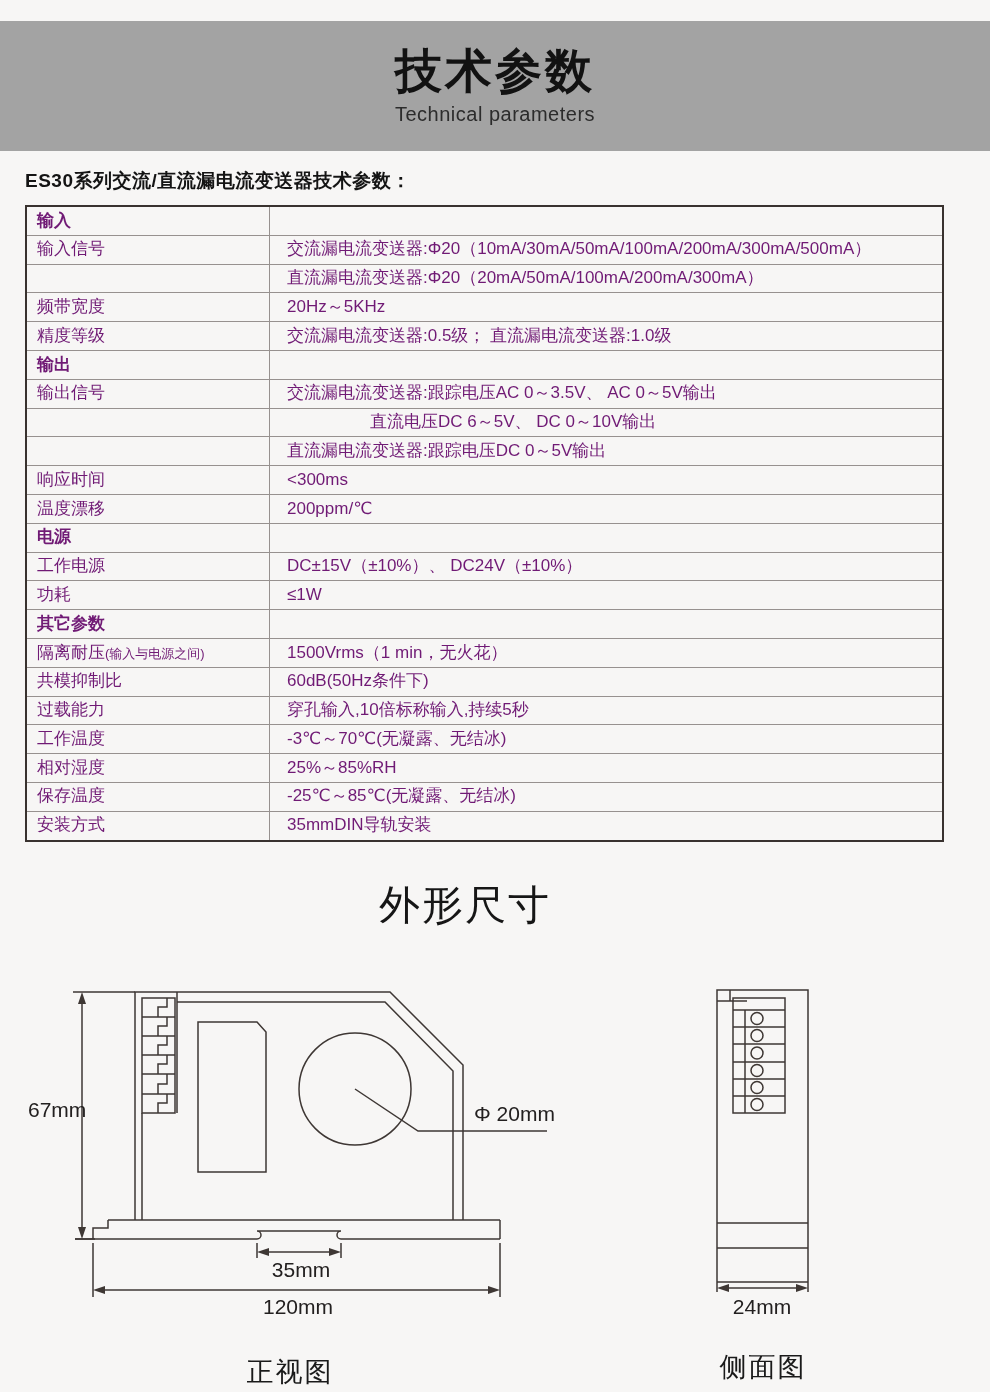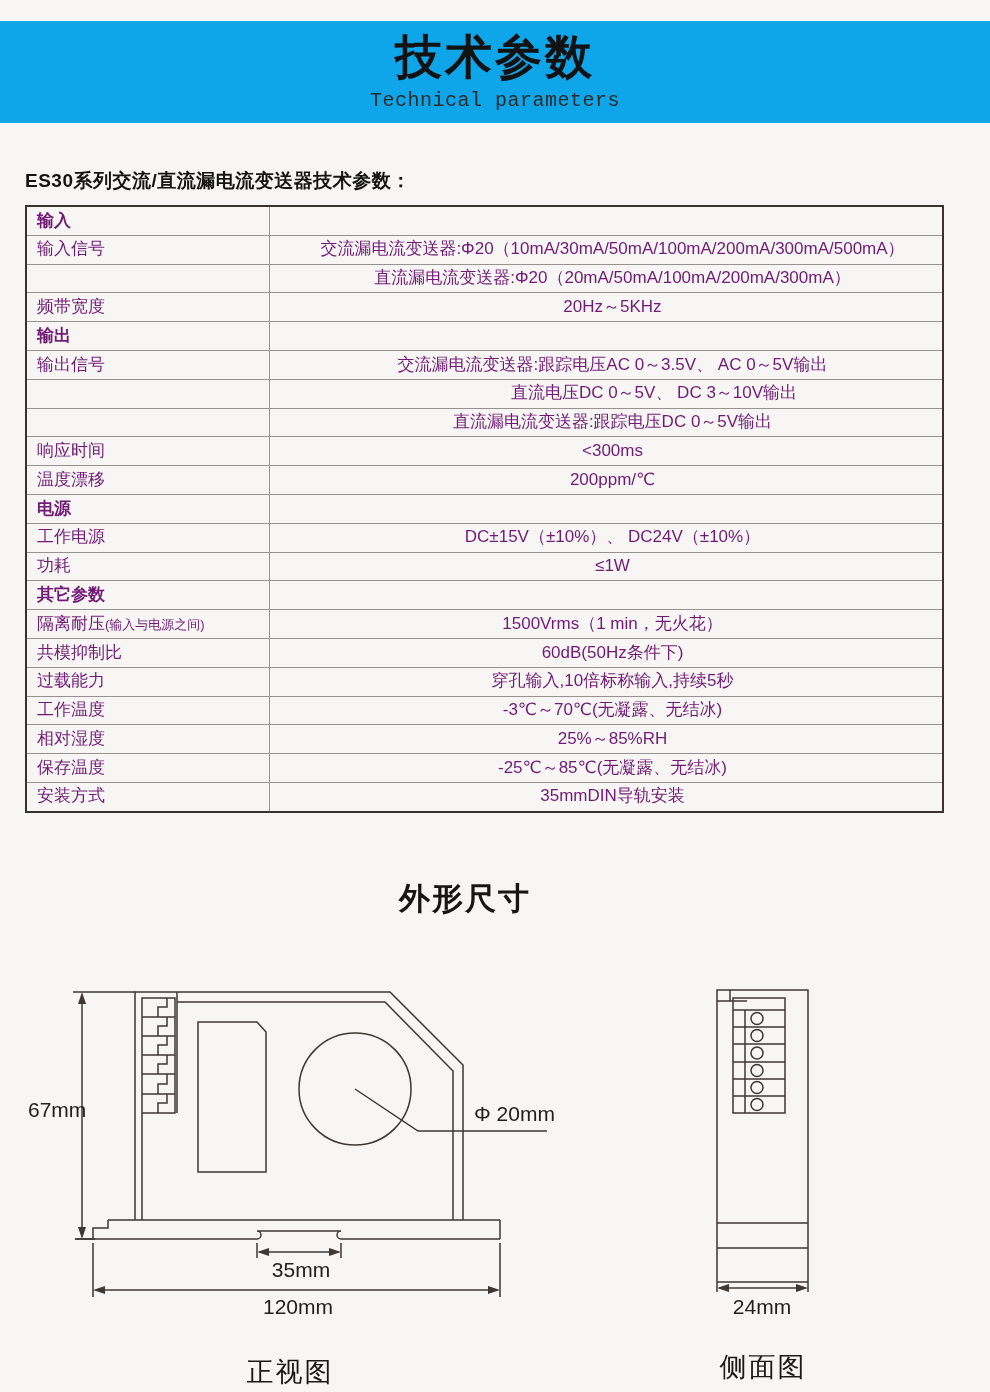--- a/index.html
+++ b/index.html
@@ -3,56 +3,56 @@
 <meta charset="utf-8">
 <style>
   html,body{margin:0;padding:0;}
   body{
     width:990px;height:1392px;position:relative;
     background:#f7f6f5;
     font-family:"Liberation Sans","DejaVu Sans",sans-serif;
     color:#1f1c1a;overflow:hidden;
   }
   .band{
-    position:absolute;left:0;top:21px;width:990px;height:102px;
-    background:#0ea5e9;
+    position:absolute;left:0;top:21px;width:990px;height:130px;
+    background:#a3a3a3;
     display:flex;flex-direction:column;align-items:center;justify-content:center;
   }
   .band-inner{width:960px;text-align:center;}
   .main-title{
     font-size:47px;font-weight:700;letter-spacing:3px;color:#121212;
     line-height:1.05;margin:0;
   }
   .sub-title{
-    font-size:20px;font-weight:400;color:#2c2c2c;letter-spacing:.5px;margin-top:7px;font-family:Liberation Mono, monospace;
+    font-size:20px;font-weight:400;color:#2c2c2c;letter-spacing:.5px;margin-top:7px;
   }
   .intro{
     position:absolute;left:25px;top:168px;width:940px;
     font-size:19px;font-weight:600;color:#141414;letter-spacing:.5px;
   }
   table.spec{
     position:absolute;left:25px;top:205px;width:919px;
     border-collapse:collapse;table-layout:fixed;
     border:2px solid #39322f;
     font-size:17px;color:#701a75;
   }
   table.spec td{
     border:1px solid #97918f;
     height:27.8px;padding:0 4px 0 10px;
     white-space:nowrap;overflow:hidden;line-height:1.1;
     vertical-align:middle;
   }
   table.spec td.c1{width:228px;}
-  table.spec td.c2{padding-left:17px;text-align:center;}
+  table.spec td.c2{padding-left:17px;}
   table.spec tr.section td{font-weight:700;}
   table.spec td.indent{padding-left:100px;}
   .lbl-small{font-size:13px;text-align:center;}
   .dims-title{
     position:absolute;left:0;top:878px;width:930px;text-align:center;
-    font-size:31px;font-weight:700;color:#161616;letter-spacing:2px;
+    font-size:41px;font-weight:400;color:#161616;letter-spacing:2px;
   }
   svg.drawing{position:absolute;left:0;top:960px;}
   svg .ln{fill:none;stroke:#3e3734;stroke-width:1.5px;}
   svg .ah{fill:#3e3734;stroke:none;}
   svg text{fill:#232020;}
   .dim-label{font-size:21px;}
   .caption{font-size:27px;font-weight:500;fill:#1a1a1a;letter-spacing:2px;}
 </style>
 </head>
 <body>
@@ -77,31 +77,35 @@
         <td class="c2">交流漏电流变送器:Φ20（10mA/30mA/50mA/100mA/200mA/300mA/500mA）</td>
       </tr>
     <tr>
         <td class="c1"></td>
         <td class="c2">直流漏电流变送器:Φ20（20mA/50mA/100mA/200mA/300mA）</td>
       </tr>
     <tr>
         <td class="c1">频带宽度</td>
         <td class="c2">20Hz～5KHz</td>
       </tr>
+    <tr>
+        <td class="c1">精度等级</td>
+        <td class="c2">交流漏电流变送器:0.5级； 直流漏电流变送器:1.0级</td>
+      </tr>
     <tr class="section">
         <td class="c1">输出</td>
         <td class="c2"></td>
       </tr>
     <tr>
         <td class="c1">输出信号</td>
         <td class="c2">交流漏电流变送器:跟踪电压AC 0～3.5V、 AC 0～5V输出</td>
       </tr>
     <tr>
         <td class="c1"></td>
-        <td class="c2 indent">直流电压DC 0～5V、 DC 3～10V输出</td>
+        <td class="c2 indent">直流电压DC 6～5V、 DC 0～10V输出</td>
       </tr>
     <tr>
         <td class="c1"></td>
         <td class="c2">直流漏电流变送器:跟踪电压DC 0～5V输出</td>
       </tr>
     <tr>
         <td class="c1">响应时间</td>
         <td class="c2">&lt;300ms</td>
       </tr>
     <tr>

